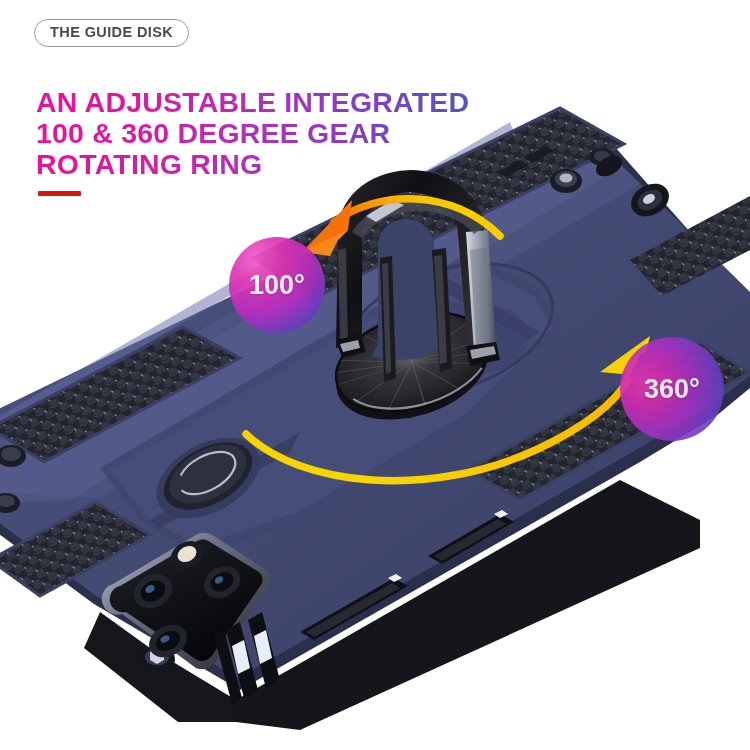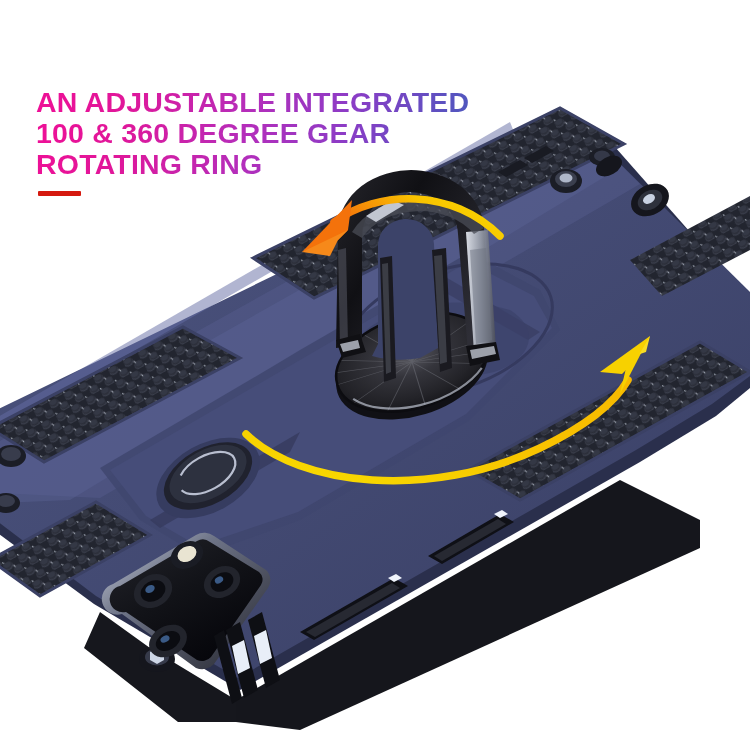--- a/index.html
+++ b/index.html
@@ -343,22 +343,25 @@
     </g>
 
     <g>
       <path d="M246,434 C300,486 430,500 540,448 C586,426 614,404 628,380" fill="none" stroke="url(#arcRot)" stroke-width="7.5" stroke-linecap="round"></path>
       <path d="M650,336 L620,394 L626,368 L634,356 Z" fill="#f7d100"></path>
       <path d="M650,336 L626,368 L634,356 L646,352 Z" fill="#f9dd22"></path>
       <path d="M650,336 L600,372 L622,374 L636,360 Z" fill="#f7d100"></path>
     </g>
   </svg>
 
-
-
+  <div class="callout" id="callout-100">100°</div>
+
+  <div class="callout" id="callout-360">360°</div>
+
+  <div class="badge-pill">THE GUIDE DISK</div>
 
   <h1 class="headline">AN ADJUSTABLE INTEGRATED
 100 &amp; 360 DEGREE GEAR
 ROTATING RING</h1>
 
   <div class="accent-rule"></div>
 
 </div>
 
 </body></html>

